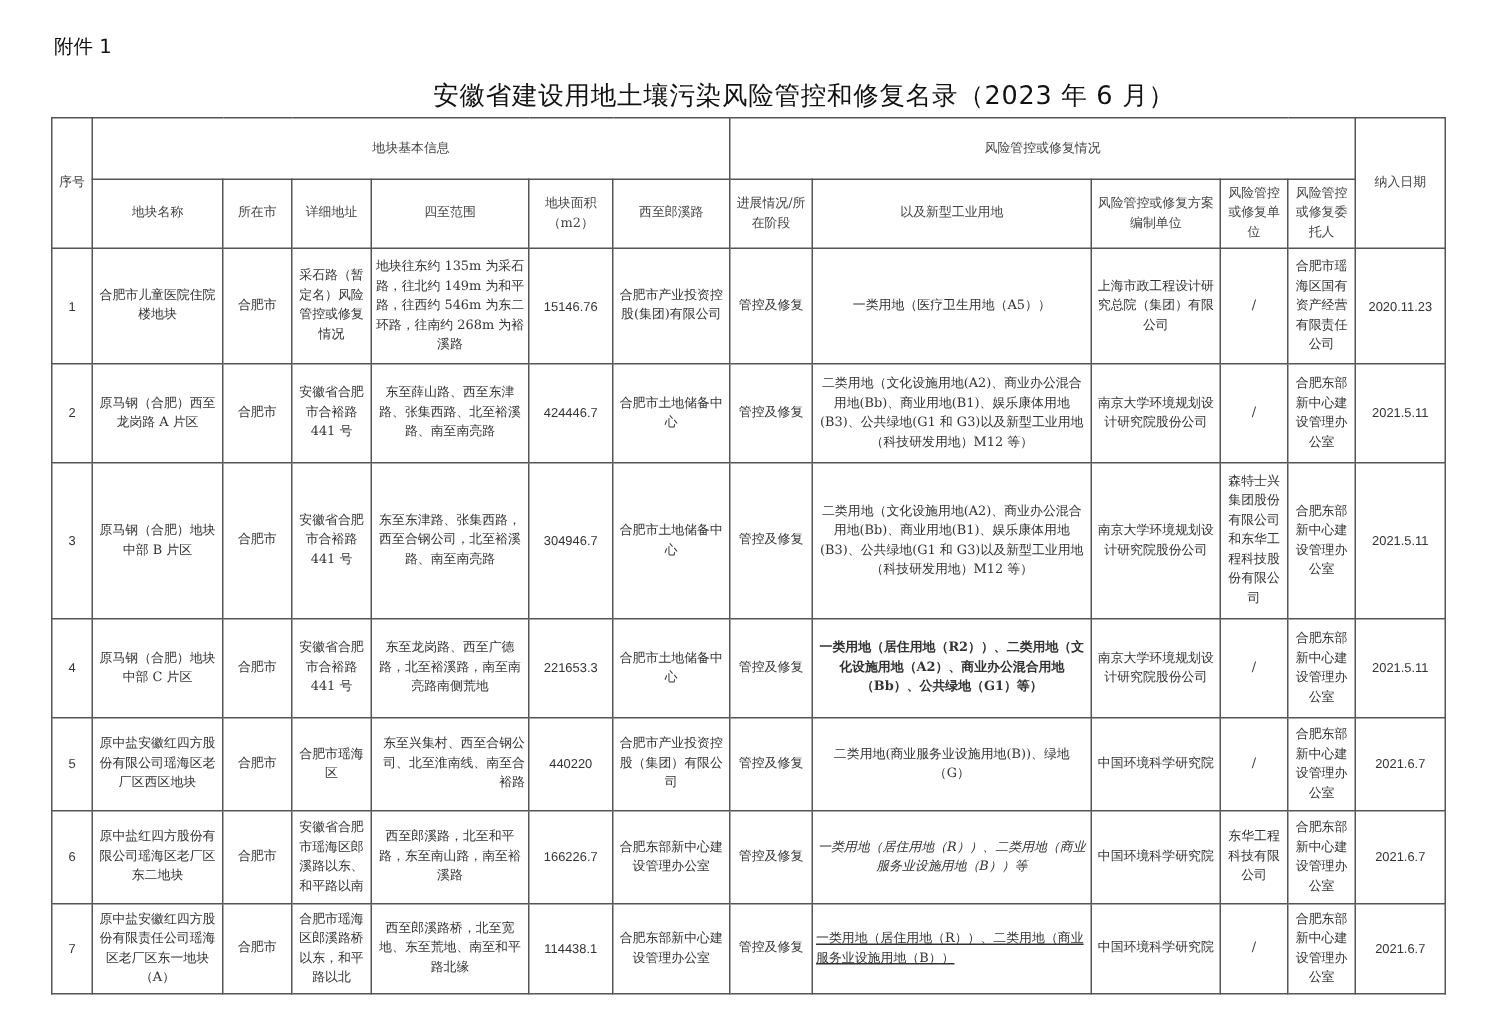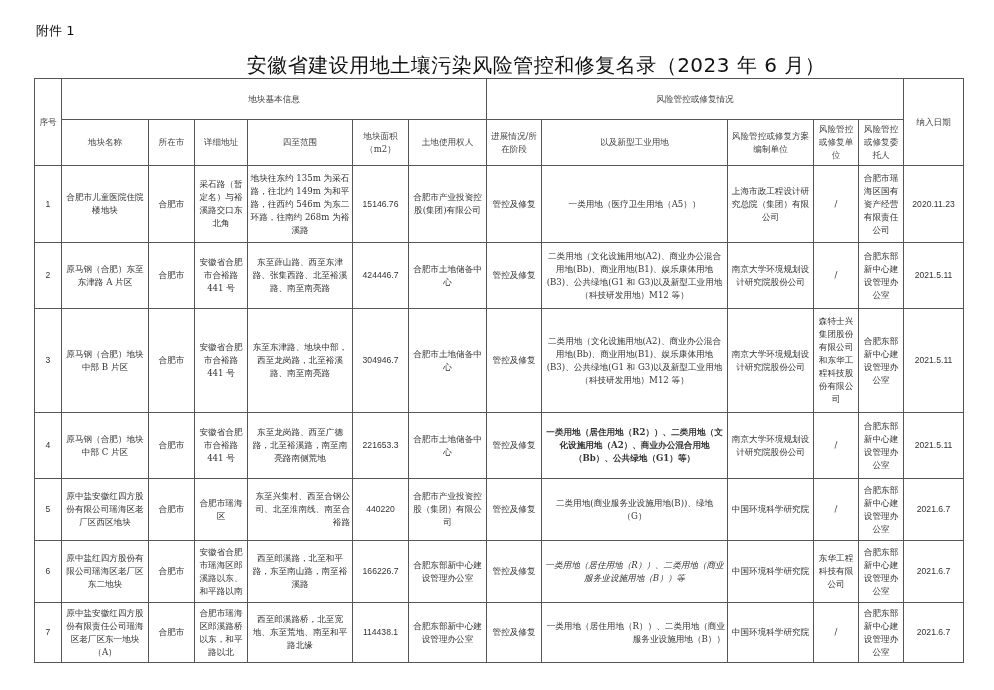--- a/index.html
+++ b/index.html
@@ -1,20 +1,20 @@
 <!DOCTYPE html>
 <html><head>
 <meta charset="utf-8">
 <style>
   html, body { margin:0; padding:0; background:#ffffff; }
   body { width:994px; height:690px; position:relative; overflow:hidden;
          font-family:"DejaVu Sans", "Liberation Sans", sans-serif; color:#222; }
   .attach { position:absolute; left:36px; top:22px; font-size:13px; color:#111; }
   .title { position:absolute; left:0; width:994px; top:52px; text-align:center;
-           font-size:20px; color:#111; letter-spacing:0.5px; padding-left:78px; box-sizing:border-box; }
+           font-size:17px; color:#111; letter-spacing:0.5px; padding-left:78px; box-sizing:border-box; }
   table.main { position:absolute; left:34px; top:78px; border-collapse:collapse; table-layout:fixed;
                width:929px; font-family:"DejaVu Serif","Liberation Serif",serif; }
   table.main td, table.main th { border:1px solid #555; text-align:center; vertical-align:middle;
                font-size:8.6px; line-height:13px; font-weight:normal; color:#333; padding:1px 2px; overflow:hidden; }
   table.main th { color:#444; }
   .num { font-family:"Liberation Sans","DejaVu Sans",sans-serif; font-size:9.5px; color:#222; }
 </style>
 </head>
 <body>
 
@@ -43,65 +43,65 @@
       <th colspan="6">地块基本信息</th>
       <th colspan="5">风险管控或修复情况</th>
       <th rowspan="2">纳入日期</th>
     </tr>
     <tr style="height:46px">
       <th>地块名称</th>
       <th>所在市</th>
       <th>详细地址</th>
       <th>四至范围</th>
       <th>地块面积（m2）</th>
-      <th>土地使用权人</th>
+      <th>西至郎溪路</th>
       <th>进展情况/所在阶段</th>
       <th>以及新型工业用地</th>
       <th>风险管控或修复方案编制单位</th>
       <th>风险管控或修复单位</th>
       <th>风险管控或修复委托人</th>
     </tr>
   </thead>
   <tbody id="tbody">
       <tr style="height: 77px;">
         <td class="num">1</td>
         <td>合肥市儿童医院住院楼地块</td>
         <td>合肥市</td>
-        <td>采石路（暂定名）与裕溪路交口东北角</td>
+        <td>采石路（暂定名）风险管控或修复情况</td>
         <td style="text-align: center;">地块往东约 135m 为采石路，往北约 149m 为和平路，往西约 546m 为东二环路，往南约 268m 为裕溪路</td>
         <td class="num">15146.76</td>
         <td>合肥市产业投资控股(集团)有限公司</td>
         <td>管控及修复</td>
         <td style="text-align: center;">一类用地（医疗卫生用地（A5））</td>
         <td>上海市政工程设计研究总院（集团）有限公司</td>
         <td>/</td>
         <td>合肥市瑶海区国有资产经营有限责任公司</td>
         <td class="num">2020.11.23</td>
       </tr>
       <tr style="height: 66px;">
         <td class="num">2</td>
-        <td>原马钢（合肥）东至东津路 A 片区</td>
+        <td>原马钢（合肥）西至龙岗路 A 片区</td>
         <td>合肥市</td>
         <td>安徽省合肥市合裕路 441 号</td>
         <td style="text-align: center;">东至薛山路、西至东津路、张集西路、北至裕溪路、南至南亮路</td>
         <td class="num">424446.7</td>
         <td>合肥市土地储备中心</td>
         <td>管控及修复</td>
         <td style="text-align: center;">二类用地（文化设施用地(A2)、商业办公混合用地(Bb)、商业用地(B1)、娱乐康体用地(B3)、公共绿地(G1 和 G3)以及新型工业用地（科技研发用地）M12 等）</td>
         <td>南京大学环境规划设计研究院股份公司</td>
         <td>/</td>
         <td>合肥东部新中心建设管理办公室</td>
         <td class="num">2021.5.11</td>
       </tr>
       <tr style="height: 104px;">
         <td class="num">3</td>
         <td>原马钢（合肥）地块中部 B 片区</td>
         <td>合肥市</td>
         <td>安徽省合肥市合裕路 441 号</td>
-        <td style="text-align: center;">东至东津路、地块中部，西至龙岗路，北至裕溪路、南至南亮路</td>
+        <td style="text-align: center;">东至东津路、张集西路，西至合钢公司，北至裕溪路、南至南亮路</td>
         <td class="num">304946.7</td>
         <td>合肥市土地储备中心</td>
         <td>管控及修复</td>
         <td style="text-align: center;">二类用地（文化设施用地(A2)、商业办公混合用地(Bb)、商业用地(B1)、娱乐康体用地(B3)、公共绿地(G1 和 G3)以及新型工业用地（科技研发用地）M12 等）</td>
         <td>南京大学环境规划设计研究院股份公司</td>
         <td>森特士兴集团股份有限公司和东华工程科技股份有限公司</td>
         <td>合肥东部新中心建设管理办公室</td>
         <td class="num">2021.5.11</td>
       </tr>
       <tr style="height: 66px;">
@@ -151,20 +151,20 @@
       </tr>
       <tr style="height: 60px;">
         <td class="num">7</td>
         <td>原中盐安徽红四方股份有限责任公司瑶海区老厂区东一地块（A）</td>
         <td>合肥市</td>
         <td>合肥市瑶海区郎溪路桥以东，和平路以北</td>
         <td style="text-align: center;">西至郎溪路桥，北至宽地、东至荒地、南至和平路北缘</td>
         <td class="num">114438.1</td>
         <td>合肥东部新中心建设管理办公室</td>
         <td>管控及修复</td>
-        <td style="text-align: right;">一类用地（居住用地（R））、二类用地（商业服务业设施用地（B））</td>
+        <td style="text-align: left; text-decoration: underline;">一类用地（居住用地（R））、二类用地（商业服务业设施用地（B））</td>
         <td>中国环境科学研究院</td>
         <td>/</td>
         <td>合肥东部新中心建设管理办公室</td>
         <td class="num">2021.6.7</td>
       </tr>
     </tbody>
 </table>
 
 </body></html>

